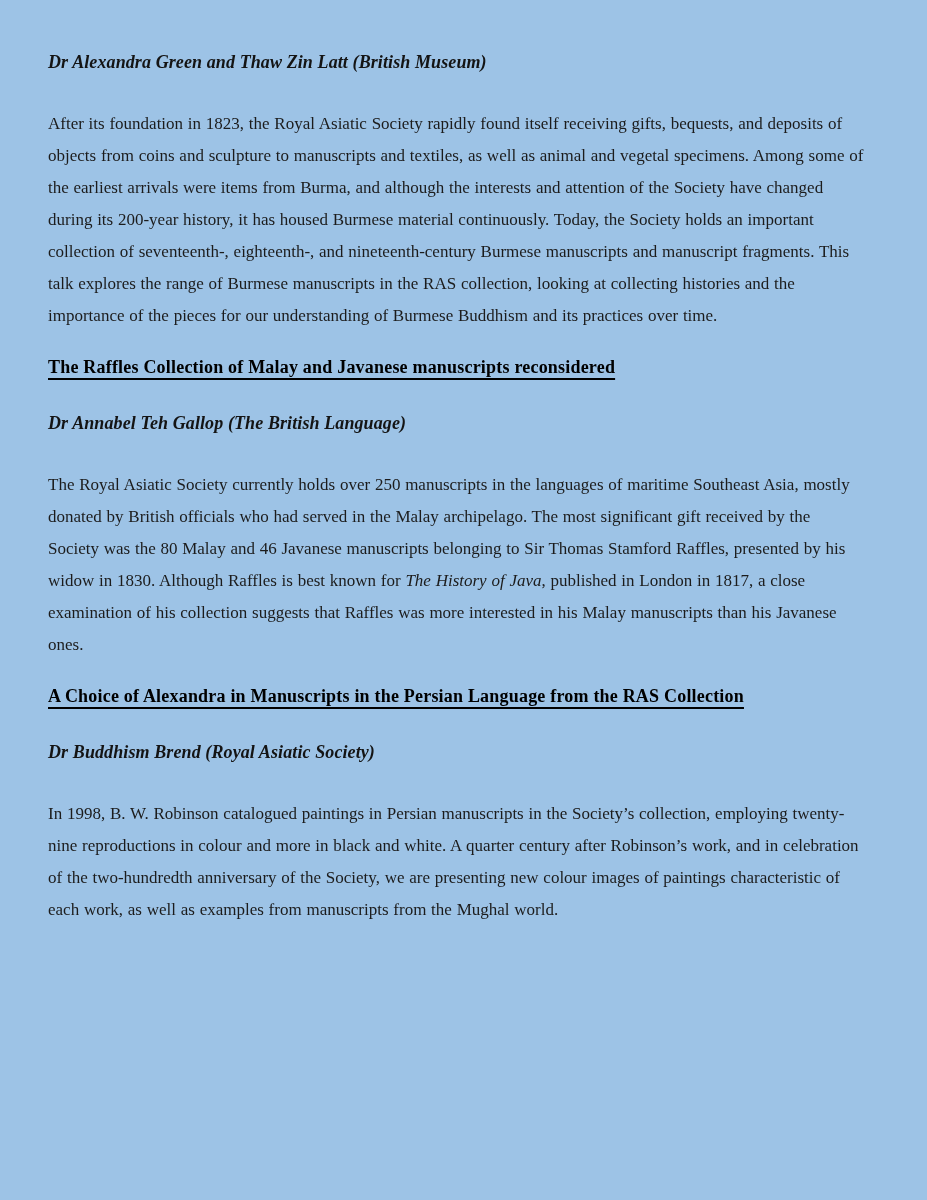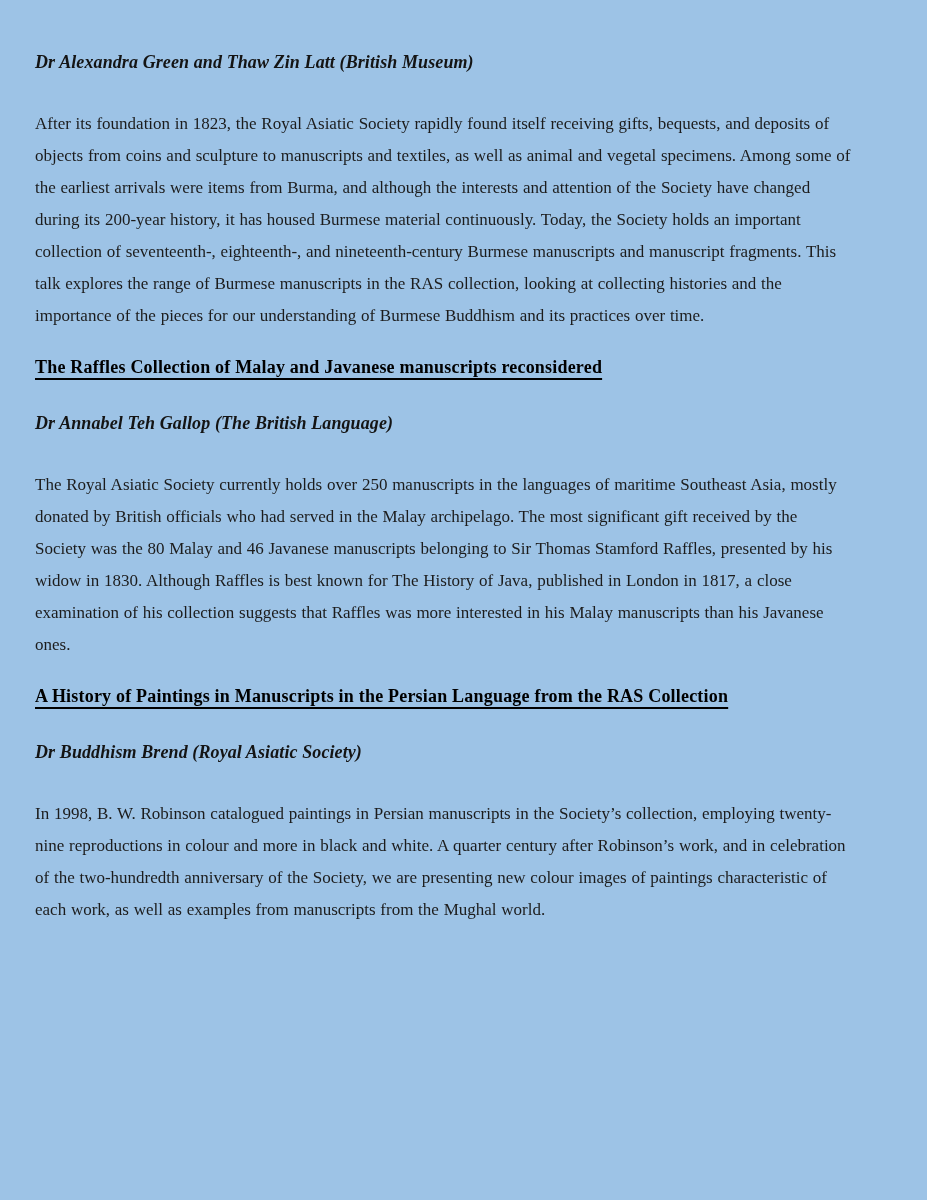--- a/index.html
+++ b/index.html
@@ -11,21 +11,21 @@
     height: 1200px;
     background: #9DC3E6;
     font-family: "Liberation Serif", "DejaVu Serif", serif;
     color: #1c1c1c;
     overflow: hidden;
   }
   .page {
     box-sizing: border-box;
     width: 927px;
     height: 1200px;
-    padding: 48px 56px 0 35px;
+    padding: 48px 56px 0 48px;
   }
   .byline {
     font-size: 18px;
     font-weight: bold;
     font-style: italic;
     color: #141414;
     line-height: 28px;
     margin: 0 0 32px 0;
     letter-spacing: 0.1px;
   }
@@ -42,37 +42,37 @@
     font-weight: bold;
     color: #000000;
     line-height: 43px;
     margin: 12px 0 20px 0;
     max-width: 800px;
     text-decoration: underline;
     text-decoration-thickness: 2px;
     text-underline-offset: 5px;
     letter-spacing: 0.2px;
   }
-  .italic-run { }
+  .italic-run { font-style: italic; }
 </style>
 </head>
 <body>
 
 <div class="page">
 
   <section>
     <p class="byline">Dr Alexandra Green and Thaw Zin Latt (British Museum)</p>
     <p class="para"><span>After its foundation in 1823, the Royal Asiatic Society rapidly found itself receiving gifts, bequests, and deposits of objects from coins and sculpture to manuscripts and textiles, as well as animal and vegetal specimens. Among some of the earliest arrivals were items from Burma, and although the interests and attention of the Society have changed during its 200-year history, it has housed Burmese material continuously. Today, the Society holds an important collection of seventeenth-, eighteenth-, and nineteenth-century Burmese manuscripts and manuscript fragments. This talk explores the range of Burmese manuscripts in the RAS collection, looking at collecting histories and the importance of the pieces for our understanding of Burmese Buddhism and its practices over time.</span></p>
   </section>
 
   <section>
     <h2 class="heading">The Raffles Collection of Malay and Javanese manuscripts reconsidered</h2>
     <p class="byline">Dr Annabel Teh Gallop (The British Language)</p>
     <p class="para"><span>The Royal Asiatic Society currently holds over 250 manuscripts in the languages of maritime Southeast Asia, mostly donated by British officials who had served in the Malay archipelago. The most significant gift received by the Society was the 80 Malay and 46 Javanese manuscripts belonging to Sir Thomas Stamford Raffles, presented by his widow in 1830. Although Raffles is best known for </span><span class="italic-run">The History of Java</span><span>, published in London in 1817, a close examination of his collection suggests that Raffles was more interested in his Malay manuscripts than his Javanese ones.</span></p>
   </section>
 
   <section>
-    <h2 class="heading">A History of Paintings in Manuscripts in the Persian Language from the RAS Collection</h2>
+    <h2 class="heading">A Choice of Alexandra in Manuscripts in the Persian Language from the RAS Collection</h2>
     <p class="byline">Dr Buddhism Brend (Royal Asiatic Society)</p>
     <p class="para"><span>In 1998, B. W. Robinson catalogued paintings in Persian manuscripts in the Society’s collection, employing twenty-nine reproductions in colour and more in black and white. A quarter century after Robinson’s work, and in celebration of the two-hundredth anniversary of the Society, we are presenting new colour images of paintings characteristic of each work, as well as examples from manuscripts from the Mughal world.</span></p>
   </section>
 
 </div>
 
 </body></html>

